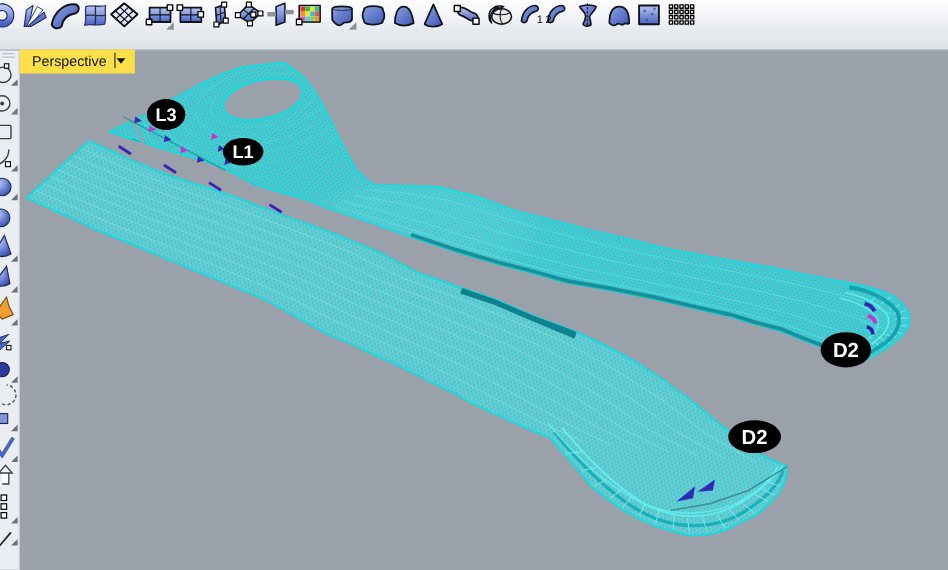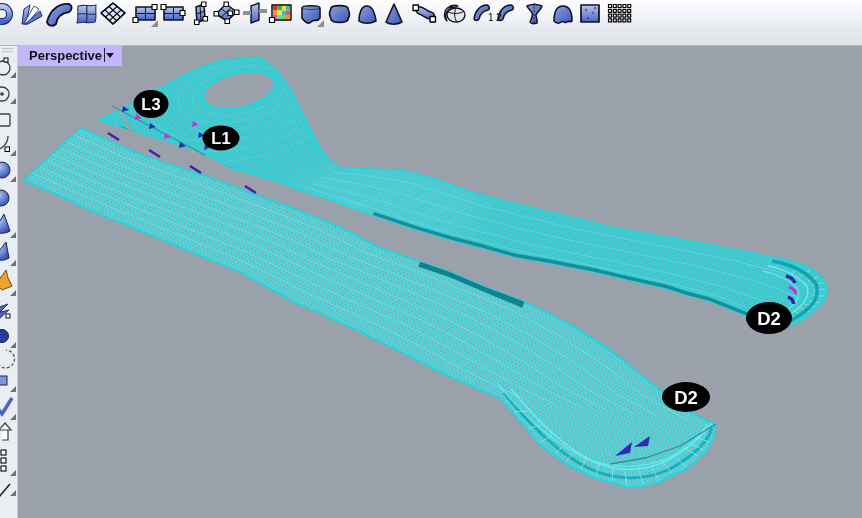--- a/index.html
+++ b/index.html
@@ -3,21 +3,21 @@
 <meta charset="utf-8">
 <style>
   html,body{margin:0;padding:0;width:862px;height:518px;overflow:hidden;
     font-family:"Liberation Sans",sans-serif;background:#9aa1ab;}
   #toolbar{position:absolute;left:0;top:0;width:862px;height:45px;
     background:linear-gradient(to bottom,#fdfdfe 0%,#f4f6f9 30%,#e7eaef 60%,#e3e7ec 85%,#dfe3e9 100%);
     border-bottom:1px solid #b6bbc3;}
   #leftbar{position:absolute;left:0;top:46px;width:17px;height:472px;
     background:#eaedf2;border-right:1px solid #c9ced6;}
   #viewport{position:absolute;left:18px;top:46px;width:844px;height:472px;background:#9aa1ab;}
-  #ptab{position:absolute;left:18px;top:45px;width:104px;height:21px;background:#c4b5fd;font-weight:bold;}
+  #ptab{position:absolute;left:18px;top:45px;width:104px;height:21px;background:#fde047;}
   #ptab .t{position:absolute;left:11px;top:3px;font-size:13px;color:#0d1217;}
   #ptab .sep{position:absolute;left:86px;top:3px;width:1px;height:14px;background:#1a1f26;}
   #ptab .arr{position:absolute;left:88px;top:8px;width:0;height:0;
     border-left:4px solid transparent;border-right:4px solid transparent;border-top:5px solid #11161c;}
   svg{position:absolute;left:0;top:0;}
 </style>
 </head>
 <body>
 <div id="viewport"></div>
 <svg id="scene" width="862" height="518" viewBox="0 0 862 518">

